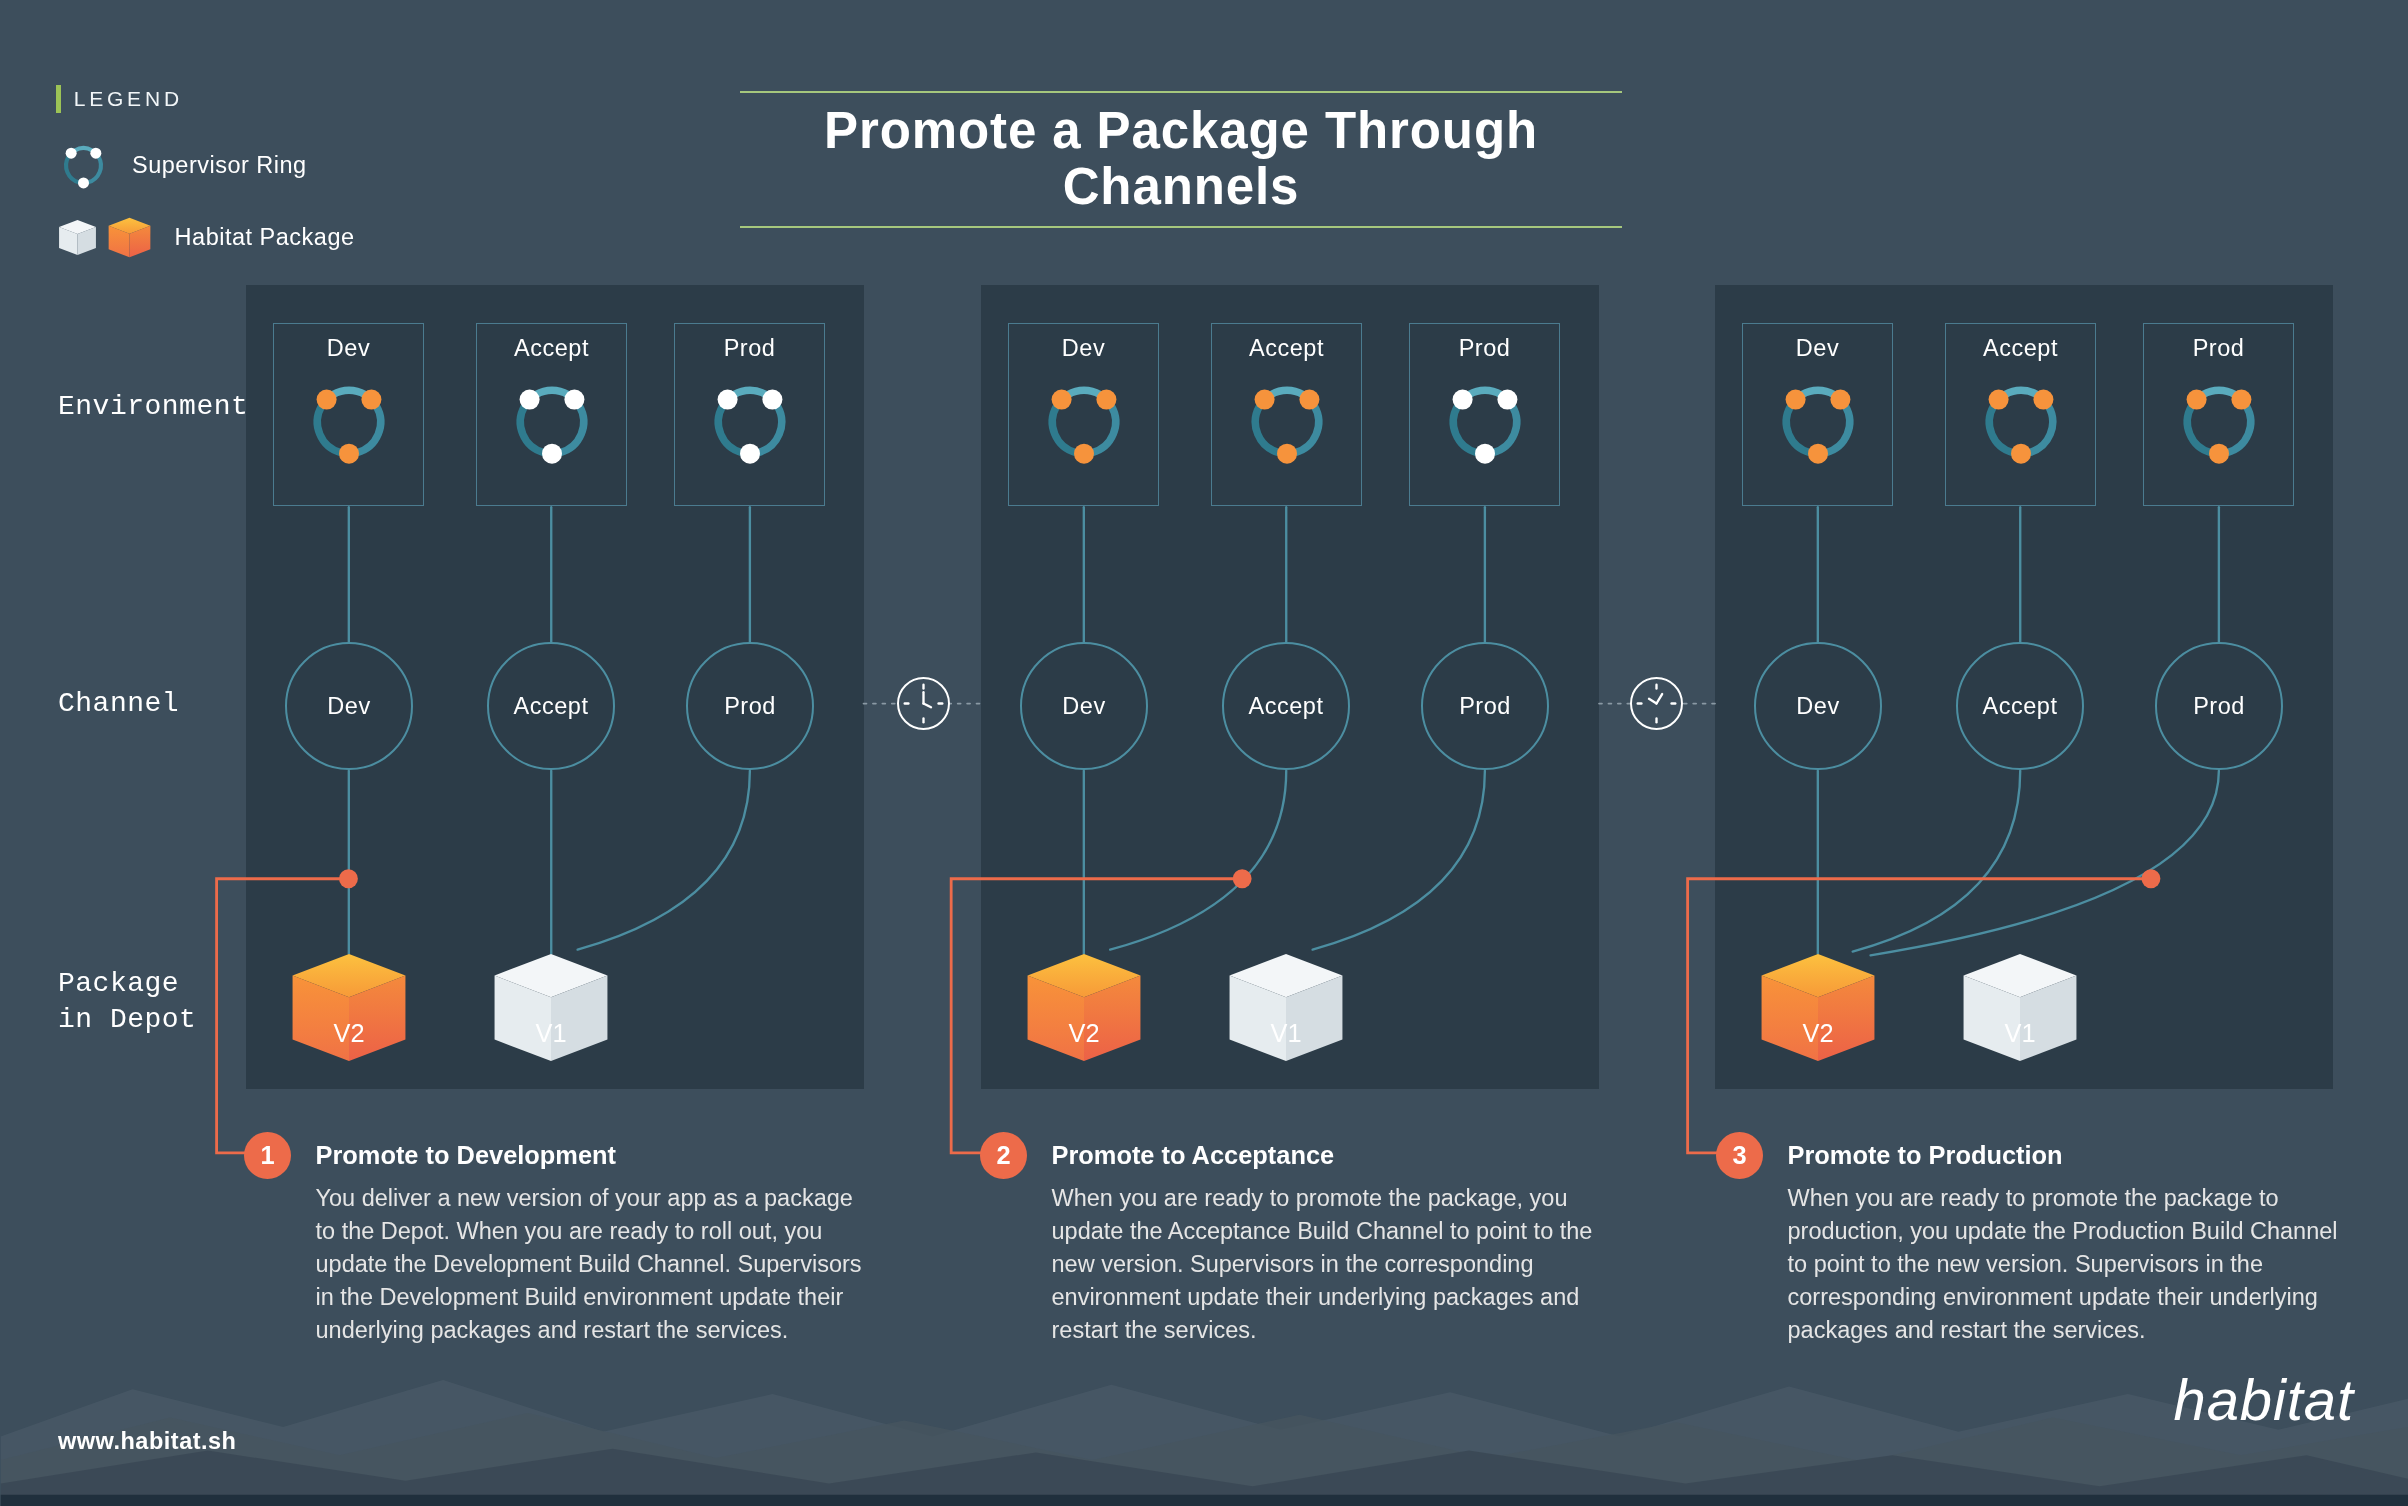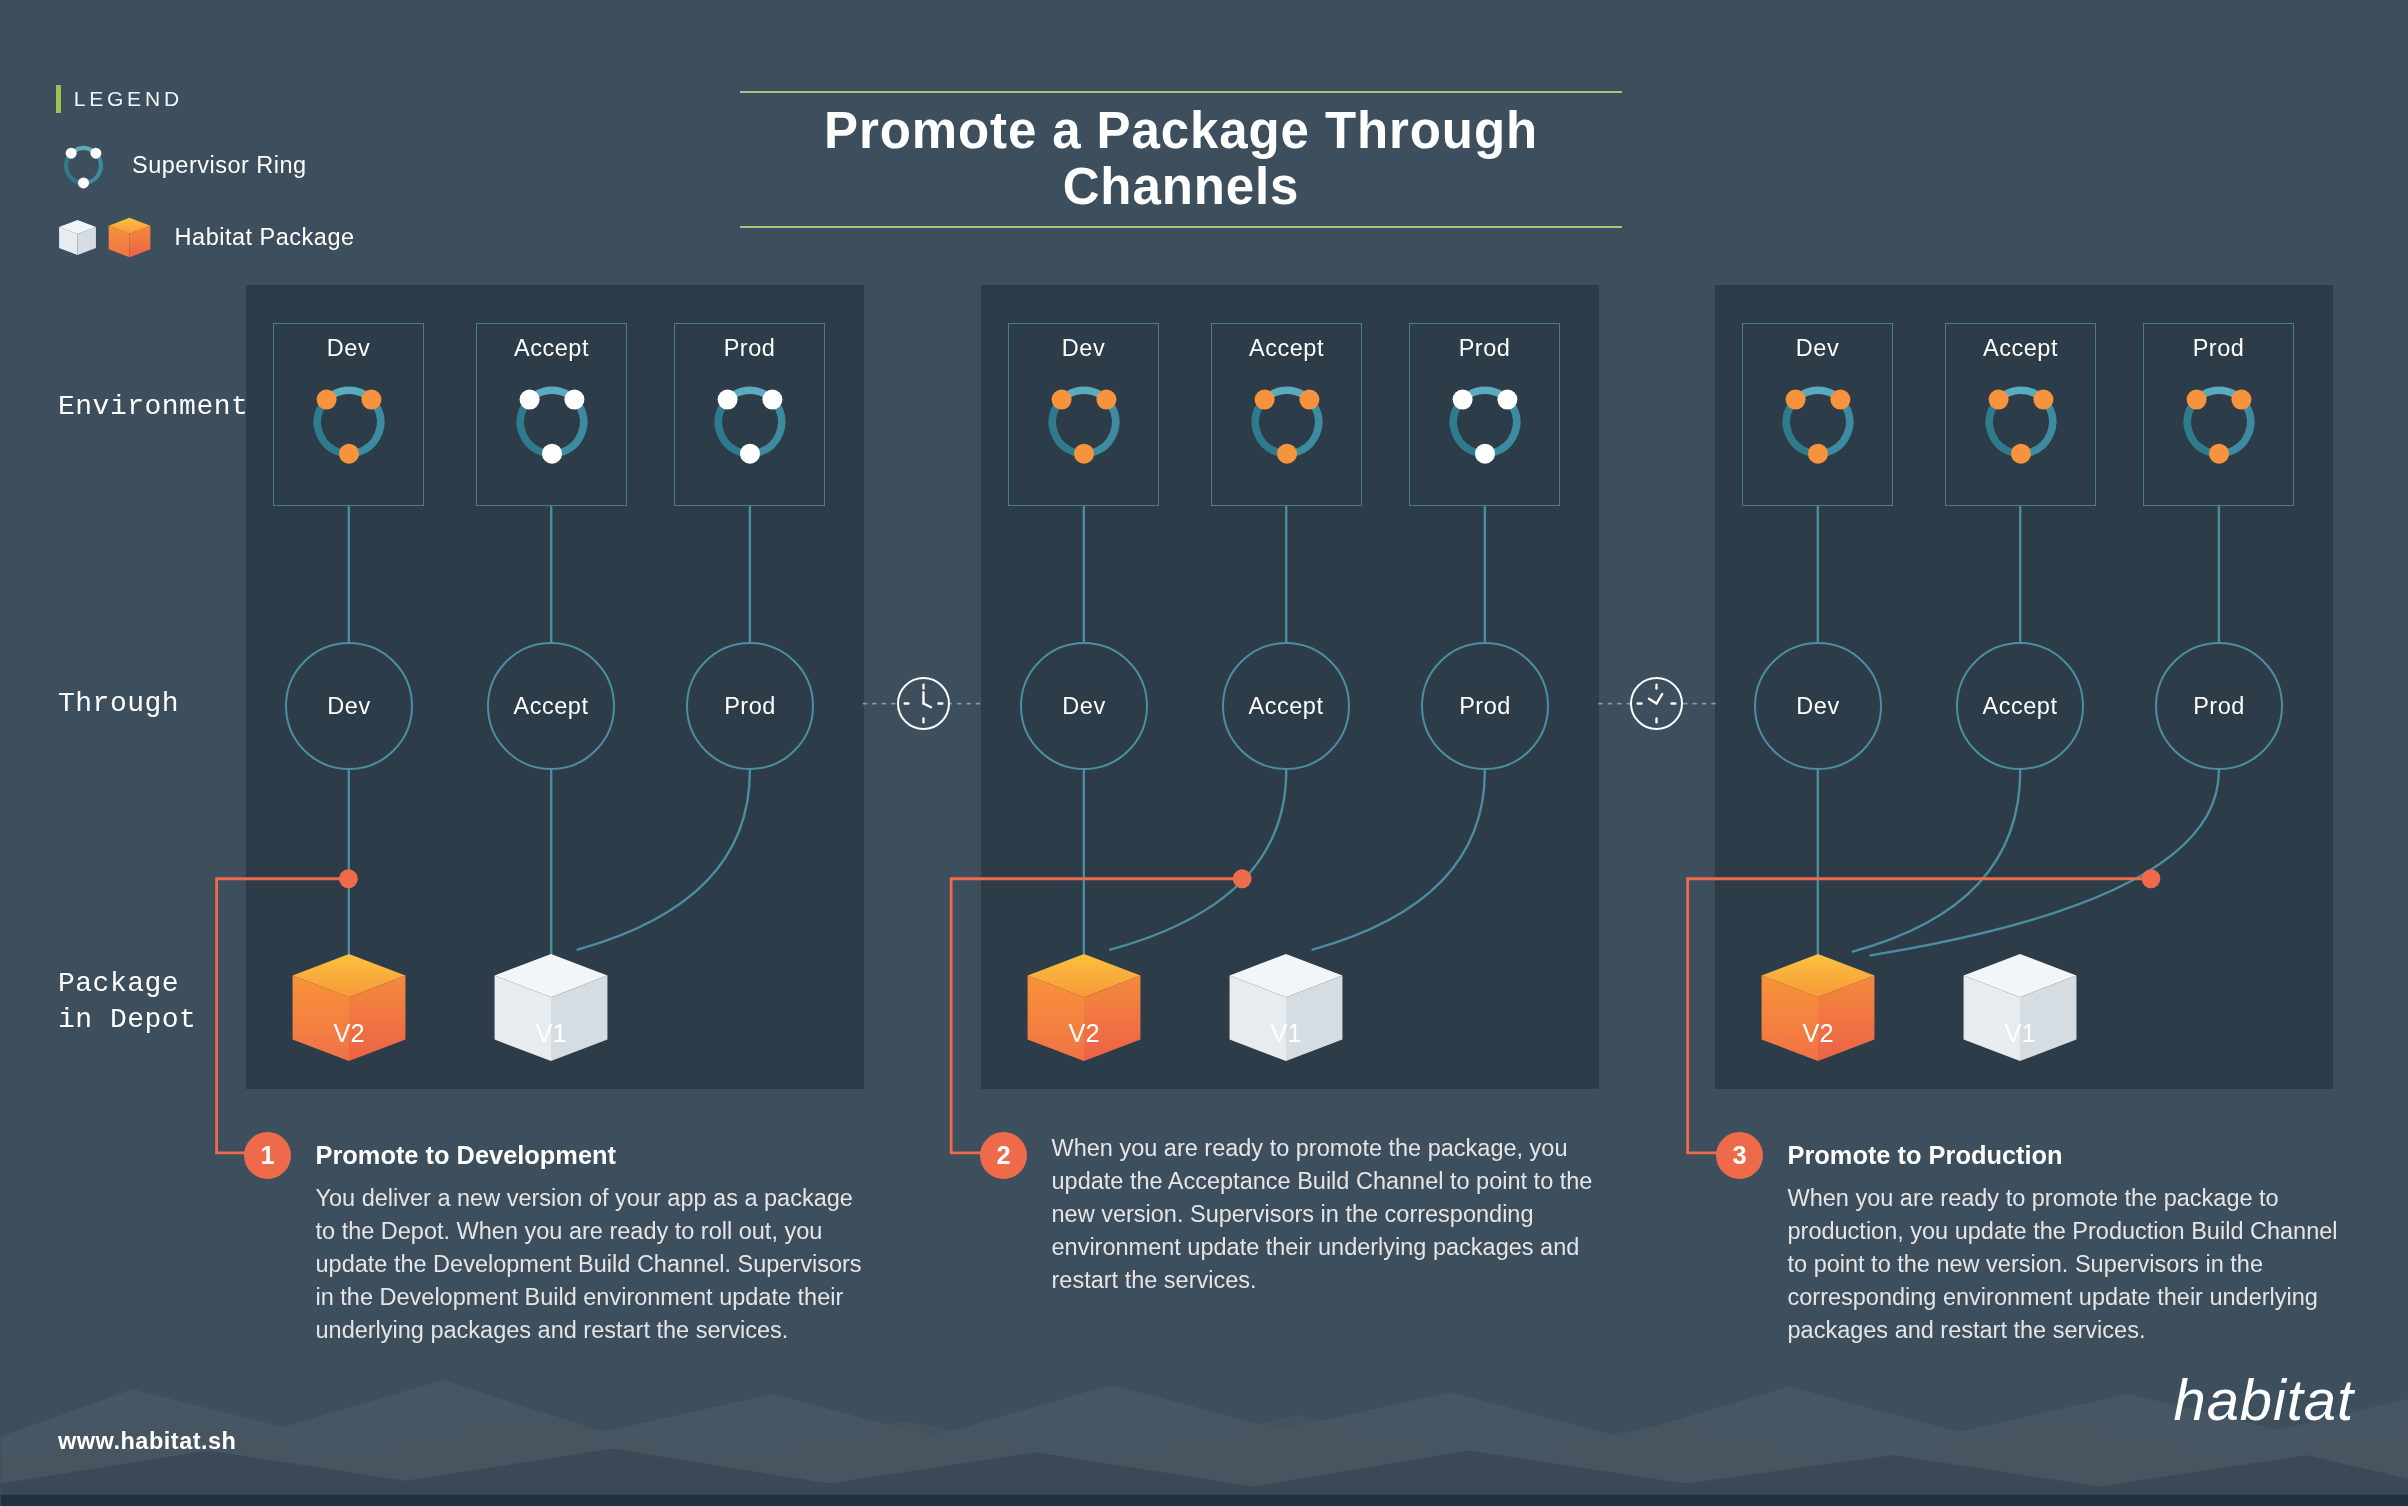--- a/index.html
+++ b/index.html
@@ -123,21 +123,21 @@
     </div>
   </div>
 
   <div class="title-block">
     <div class="rule"></div>
     <h1>Promote a Package Through Channels</h1>
     <div class="rule"></div>
   </div>
 
   <div class="row-label" style="top:389px">Environment</div>
-  <div class="row-label" style="top:686px">Through</div>
+  <div class="row-label" style="top:686px">Channel</div>
   <div class="row-label" style="top:966px">
     <div>Package</div>
     <div>in Depot</div>
   </div>
 
   <section class="panel" style="left:246px">
     <svg class="lines" width="618" height="804" viewBox="0 0 656 854">
       <path d="M109,236 V379"></path>
         <path d="M324,236 V379"></path>
         <path d="M535,236 V379"></path>
@@ -366,20 +366,21 @@
   <div class="step" style="left:244px">
     <div class="step-num">1</div>
     <div class="step-text">
       <div class="step-title">Promote to Development</div>
       <div class="step-body">You deliver a new version of your app as a package to the Depot. When you are ready to roll out, you update the Development Build Channel. Supervisors in the Development Build environment update their underlying packages and restart the services.</div>
     </div>
   </div>
   <div class="step" style="left:980px">
     <div class="step-num">2</div>
     <div class="step-text">
+      <div class="step-title">Promote to Acceptance</div>
       <div class="step-body">When you are ready to promote the package, you update the Acceptance Build Channel to point to the new version. Supervisors in the corresponding environment update their underlying packages and restart the services.</div>
     </div>
   </div>
   <div class="step" style="left:1716px">
     <div class="step-num">3</div>
     <div class="step-text">
       <div class="step-title">Promote to Production</div>
       <div class="step-body">When you are ready to promote the package to production, you update the Production Build Channel to point to the new version. Supervisors in the corresponding environment update their underlying packages and restart the services.</div>
     </div>
   </div>

